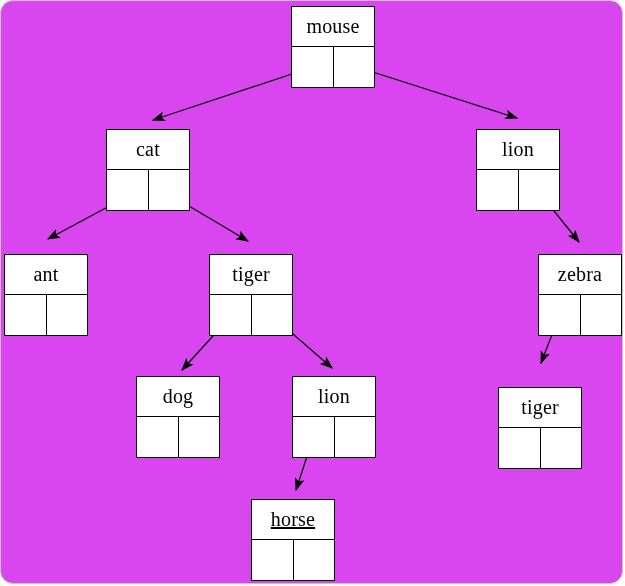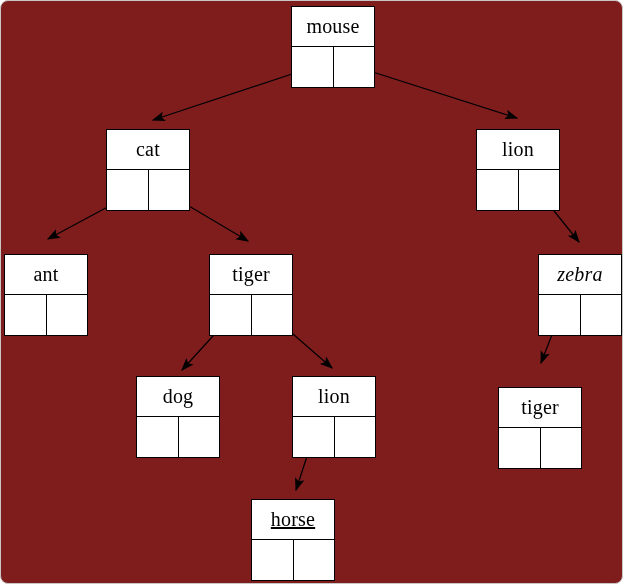--- a/index.html
+++ b/index.html
@@ -6,22 +6,22 @@
     margin: 0;
     padding: 0;
     background: #ffffff;
     font-family: "Liberation Serif", "DejaVu Serif", serif;
   }
   .frame {
     position: relative;
     width: 623px;
     height: 584px;
     border: 1px solid #c6c6c6;
-    border-radius: 8px;
-    background: #7f1d1d;
+    border-radius: 13px;
+    background: #d946ef;
     overflow: hidden;
     box-sizing: border-box;
   }
   #edge-layer {
     position: absolute;
     left: 0;
     top: 0;
     width: 623px;
     height: 584px;
     pointer-events: none;
@@ -109,21 +109,21 @@
           <div class="ptr-cell right"></div>
         </div>
       </div>
       <div class="node" style="left: 208px; top: 253px;">
         <div class="label-cell">tiger</div>
         <div class="ptr-row">
           <div class="ptr-cell left"></div>
           <div class="ptr-cell right"></div>
         </div>
       </div>
-      <div class="node" style="left: 537px; top: 253px; font-style: italic;">
+      <div class="node" style="left: 537px; top: 253px;">
         <div class="label-cell">zebra</div>
         <div class="ptr-row">
           <div class="ptr-cell left"></div>
           <div class="ptr-cell right"></div>
         </div>
       </div>
       <div class="node" style="left: 135px; top: 375px;">
         <div class="label-cell">dog</div>
         <div class="ptr-row">
           <div class="ptr-cell left"></div>

